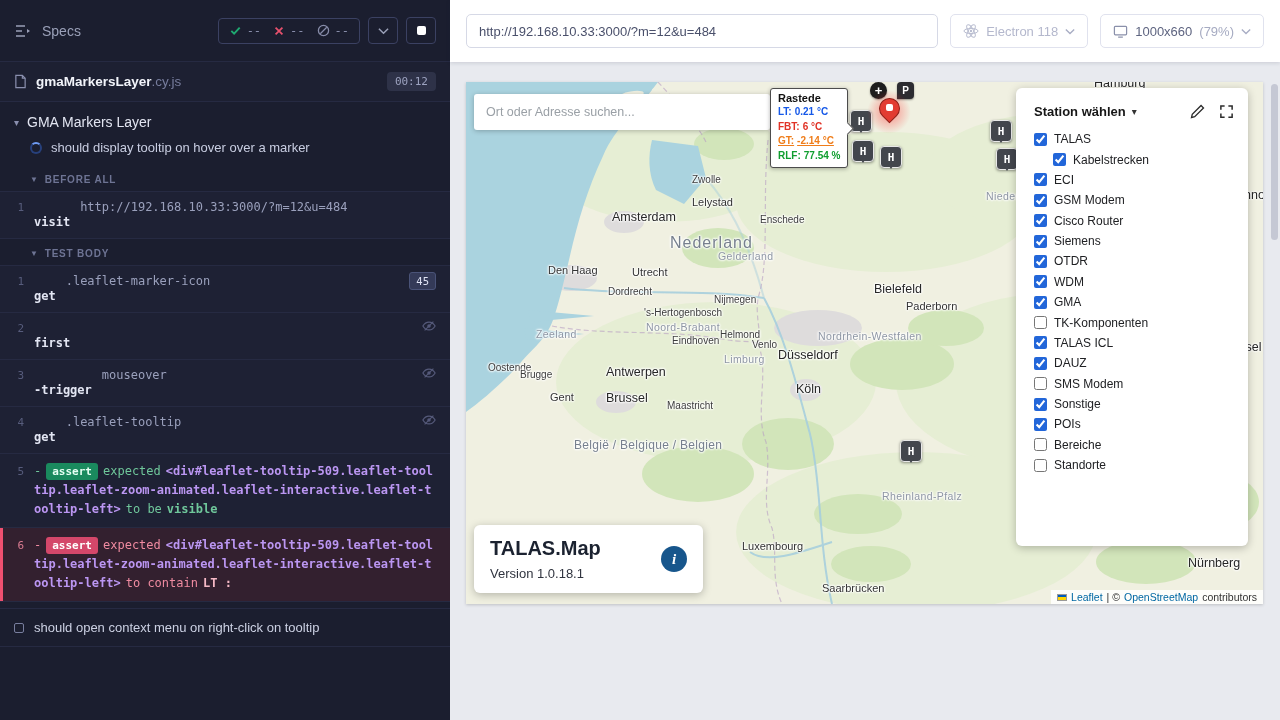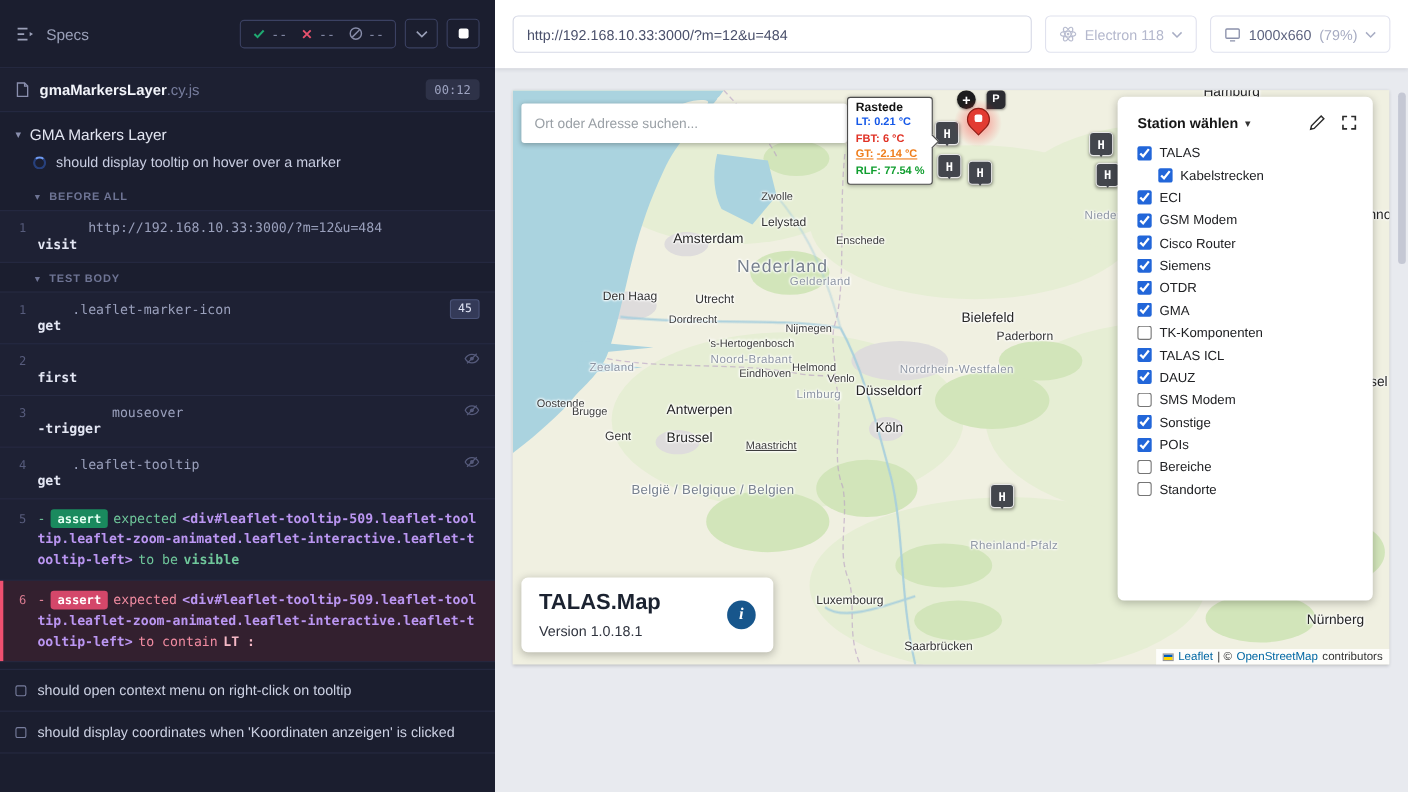--- a/index.html
+++ b/index.html
@@ -270,24 +270,20 @@
         </div>
       </div>
 
       <div class="pending-list">
 
           <div class="pending-row">
             <span class="box-icon"></span>
             <span class="pending-label">should open context menu on right-click on tooltip</span>
           </div>
 
-          <div class="pending-row">
-            <span class="box-icon"></span>
-            <span class="pending-label">should display coordinates when 'Koordinaten anzeigen' is clicked</span>
-          </div>
         </div>
 
     </div>
   </aside>
 
   <main class="stage">
 
     <header class="stage-bar">
       <input class="url-box" readonly="" value="http://192.168.10.33:3000/?m=12&amp;u=484" style="">
       <div class="select-box browser-box">
@@ -437,21 +433,21 @@
             <span class="mlabel city sm" style="left: 54px; top: 287px;">Brugge</span>
 
             <span class="mlabel city" style="left: 84px; top: 309px;">Gent</span>
 
             <span class="mlabel city lg" style="left: 140px; top: 283px;">Antwerpen</span>
 
             <span class="mlabel city lg" style="left: 140px; top: 309px;">Brussel</span>
 
             <span class="mlabel country sm" style="left: 108px; top: 356px;">België / Belgique / Belgien</span>
 
-            <span class="mlabel city sm" style="left: 212px; top: 318px; text-decoration: underline;">Maastricht</span>
+            <span class="mlabel city sm" style="left: 201px; top: 318px;">Maastricht</span>
 
             <span class="mlabel region" style="left: 352px; top: 248px;">Nordrhein-Westfalen</span>
 
             <span class="mlabel city lg" style="left: 408px; top: 200px;">Bielefeld</span>
 
             <span class="mlabel city" style="left: 440px; top: 218px;">Paderborn</span>
 
             <span class="mlabel city lg" style="left: 758px; top: 258px;">Kassel</span>
 
             <span class="mlabel region" style="left: 606px; top: 350px;">Hessen</span>
@@ -580,20 +576,24 @@
               <label class="chk-row">
                 <input type="checkbox" class="chk" checked="" style="">
                 <span class="chk-label">Siemens</span>
               </label>
 
               <label class="chk-row">
                 <input type="checkbox" class="chk" checked="" style="">
                 <span class="chk-label">OTDR</span>
               </label>
 
+              <label class="chk-row">
+                <input type="checkbox" class="chk" checked="" style="">
+                <span class="chk-label">WDM</span>
+              </label>
 
               <label class="chk-row">
                 <input type="checkbox" class="chk" checked="" style="">
                 <span class="chk-label">GMA</span>
               </label>
 
               <label class="chk-row">
                 <input type="checkbox" class="chk" style="">
                 <span class="chk-label">TK-Komponenten</span>
               </label>

